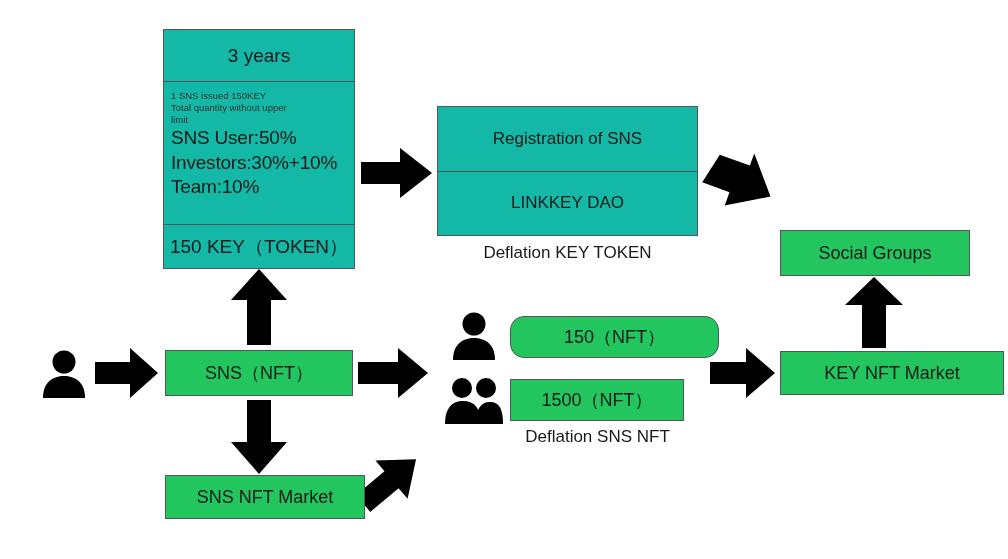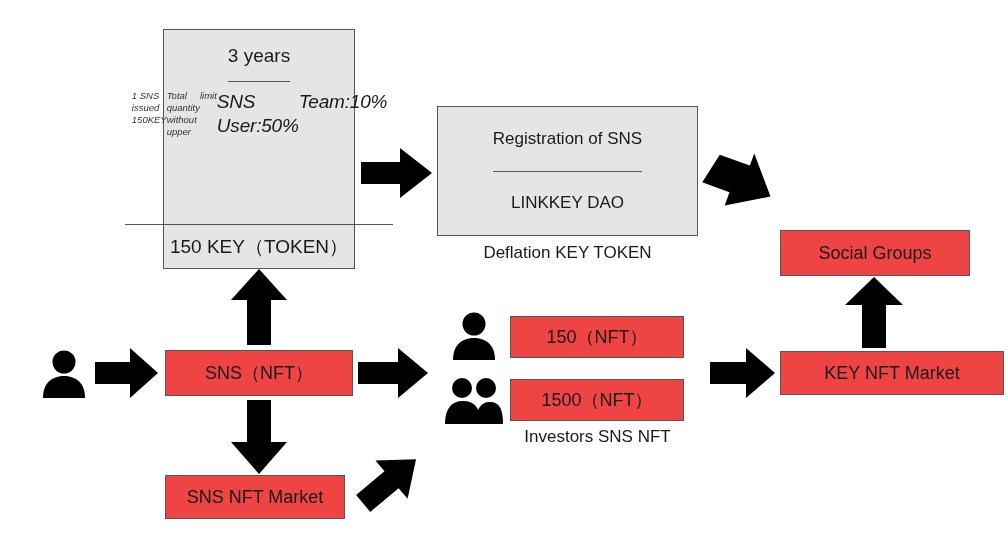--- a/index.html
+++ b/index.html
@@ -12,34 +12,33 @@
     font-family: "Liberation Sans", "DejaVu Sans", sans-serif;
     color: #1a1a1a;
     position: relative;
     overflow: hidden;
   }
   #canvas { position: absolute; left: 0; top: 0; width: 1008px; height: 559px; }
 
   .box {
     position: absolute;
     border: 1.6px solid #555;
-    background: #ef4444;
+    background: #22c55e;
     display: flex;
     align-items: center;
     justify-content: center;
     text-align: center;
     line-height: 1.15;
   }
   .box-stack {
     position: absolute;
     border: 1.6px solid #555;
-    background: #e5e5e5;
+    background: #14b8a6;
     display: flex;
     flex-direction: column;
-    align-items: center;
   }
   .row {
     flex: 1 1 auto;
     display: flex;
     align-items: center;
     justify-content: center;
     text-align: center;
     border-bottom: 1.6px solid #555;
   }
   .row:last-child { border-bottom: none; }
@@ -50,38 +49,38 @@
     color: #1a1a1a;
   }
 
   .svgwrap { position: absolute; left:0; top:0; width:1008px; height:559px; pointer-events:none; }
 
   
   #token-panel { left: 163px; top: 29px; width: 192px; height: 240px; }
   #token-panel .row-title { height: 52px; font-size: 19px; border-bottom: 1.6px solid #555;
       display:flex; align-items:center; justify-content:center; }
   #token-panel .row-body  { height: 143px; border-bottom: 1.6px solid #555; padding: 8px 6px 4px 7px;
-      display:flex; flex-direction:row; justify-content:flex-start; text-align:left;font-style:italic; }
+      display:flex; flex-direction:column; justify-content:flex-start; text-align:left; }
   #token-panel .row-foot  { height: 43px; font-size: 19px;
       display:flex; align-items:center; justify-content:center; }
 
   .small-note { font-size: 9.5px; line-height: 1.28; color: #333; }
   .big-stat { font-size: 19px; line-height: 1.28; letter-spacing: -0.2px; }
 
   
   #key-usage { left: 437px; top: 106px; width: 261px; height: 130px; }
   #key-usage .row { font-size: 17px; }
 
   
-  #nft-single { left: 510px; top: 316px; width: 174px; height: 42px; font-size: 18px; }
+  #nft-single { left: 510px; top: 316px; width: 209px; height: 42px; font-size: 18px; border-radius: 14px; }
   #nft-group  { left: 510px; top: 379px; width: 174px; height: 42px; font-size: 18px; }
 
   
   #sns-nft       { left: 165px; top: 350px; width: 188px; height: 46px; font-size: 18px; }
-  #sns-market    { left: 165px; top: 475px; width: 180px; height: 44px; font-size: 18px; }
+  #sns-market    { left: 165px; top: 475px; width: 200px; height: 44px; font-size: 18px; }
   #social-groups { left: 780px; top: 230px; width: 190px; height: 46px; font-size: 18px; }
   #key-market    { left: 780px; top: 351px; width: 224px; height: 44px; font-size: 18px; }
 
   
   #cap-key-token { left: 437px; top: 243px; width: 261px; font-size: 17px; }
   #cap-sns-nft   { left: 500px; top: 427px; width: 195px; font-size: 17px; }
 
   .icon { position: absolute; }
 </style>
 </head>
@@ -145,33 +144,34 @@
     <path d="M 1,48 C 1,33 7,25 19,25 C 31,25 37,33 37,48 Z" fill="#000"></path>
   </svg>
 
   <div id="token-panel" class="box-stack">
     <div class="row-title">3 years</div>
     <div class="row-body">
       <div class="small-note">1 SNS issued 150KEY</div>
       <div class="small-note">Total quantity without upper</div>
       <div class="small-note">limit</div>
       <div class="big-stat">SNS User:50%</div>
+      <div class="big-stat">Investors:30%+10%</div>
       <div class="big-stat">Team:10%</div>
     </div>
     <div class="row-foot">150 KEY（TOKEN）</div>
   </div>
 
   <div id="key-usage" class="box-stack">
     <div class="row">Registration of SNS</div>
     <div class="row">LINKKEY DAO</div>
   </div>
   <div id="cap-key-token" class="caption">Deflation KEY TOKEN</div>
 
   <div id="nft-single" class="box">150（NFT）</div>
   <div id="nft-group" class="box">1500（NFT）</div>
-  <div id="cap-sns-nft" class="caption">Investors SNS NFT</div>
+  <div id="cap-sns-nft" class="caption">Deflation SNS NFT</div>
 
   <div id="sns-nft" class="box">SNS（NFT）</div>
   <div id="sns-market" class="box">SNS NFT Market</div>
   <div id="social-groups" class="box">Social Groups</div>
   <div id="key-market" class="box">KEY NFT Market</div>
 
 </div>
 
 </body></html>

